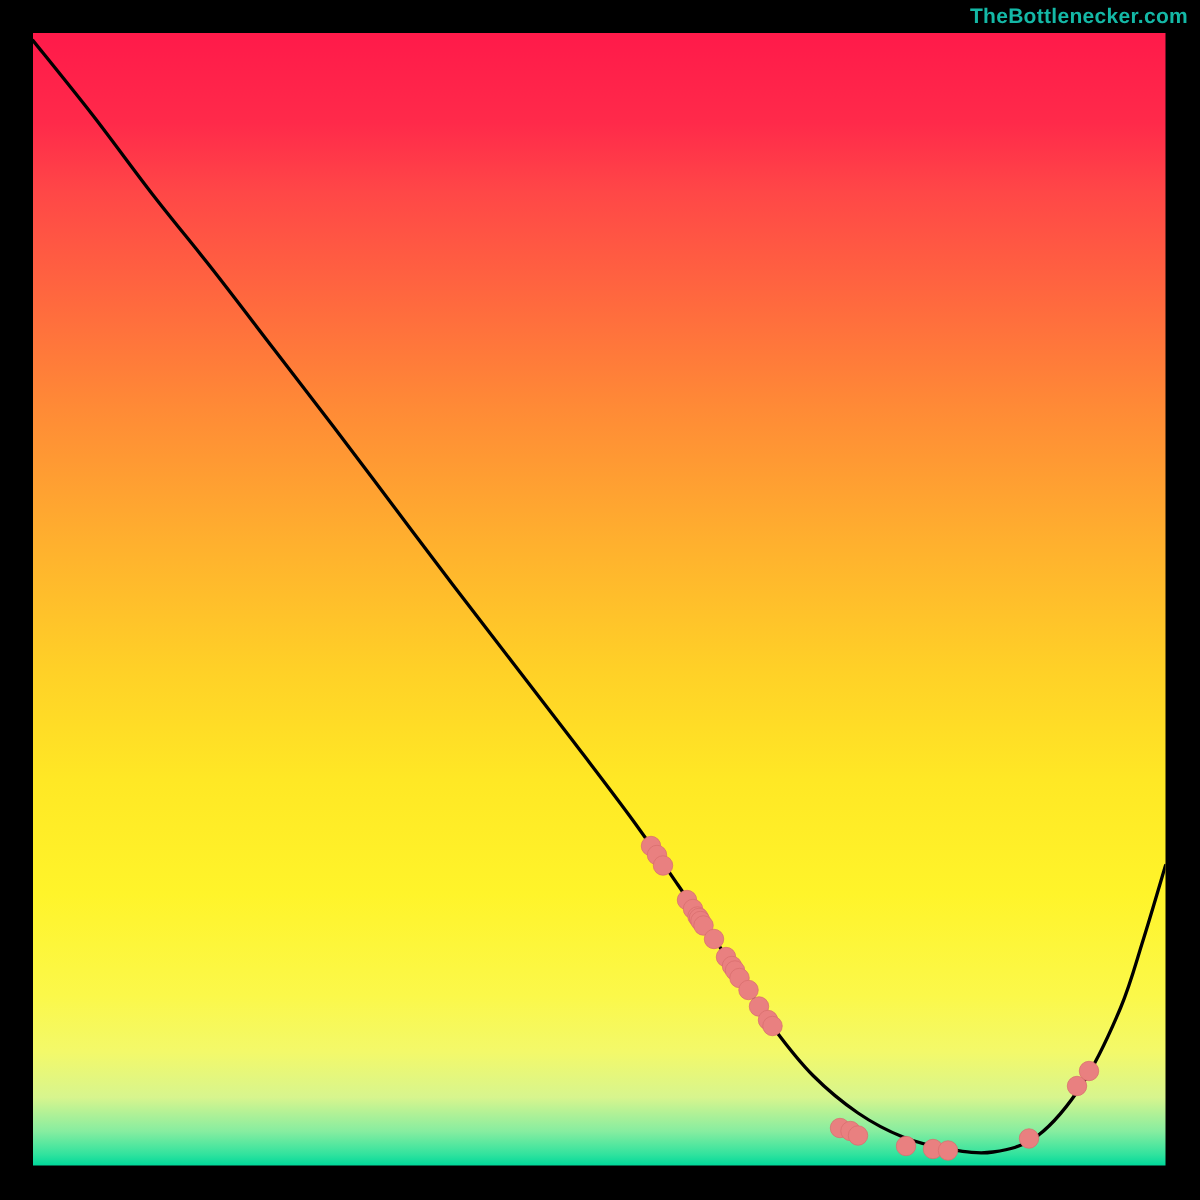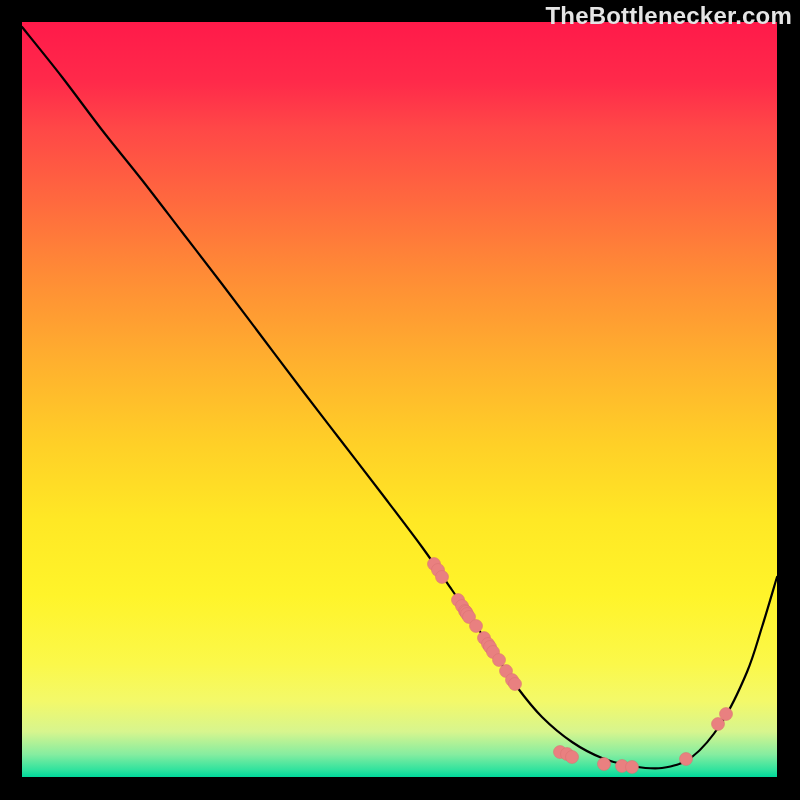--- a/index.html
+++ b/index.html
@@ -47,23 +47,23 @@
     left: 0;
     top: 0;
     width: 755px;
     height: 755px;
   }
   .attribution {
     position: absolute;
     top: 2px;
     right: 8px;
     font-family: Arial, Helvetica, sans-serif;
-    font-size: 24px;
+    font-size: 14px;
     font-weight: bold;
-    color: #e5e5e5;
+    color: #14b8a6;
     letter-spacing: 0.2px;
     user-select: none;
   }
 </style>
 </head>
 <body>
 
 <div class="frame">
   <div class="plot"></div>
   <svg class="curve" viewBox="0 0 755 755" preserveAspectRatio="none">

